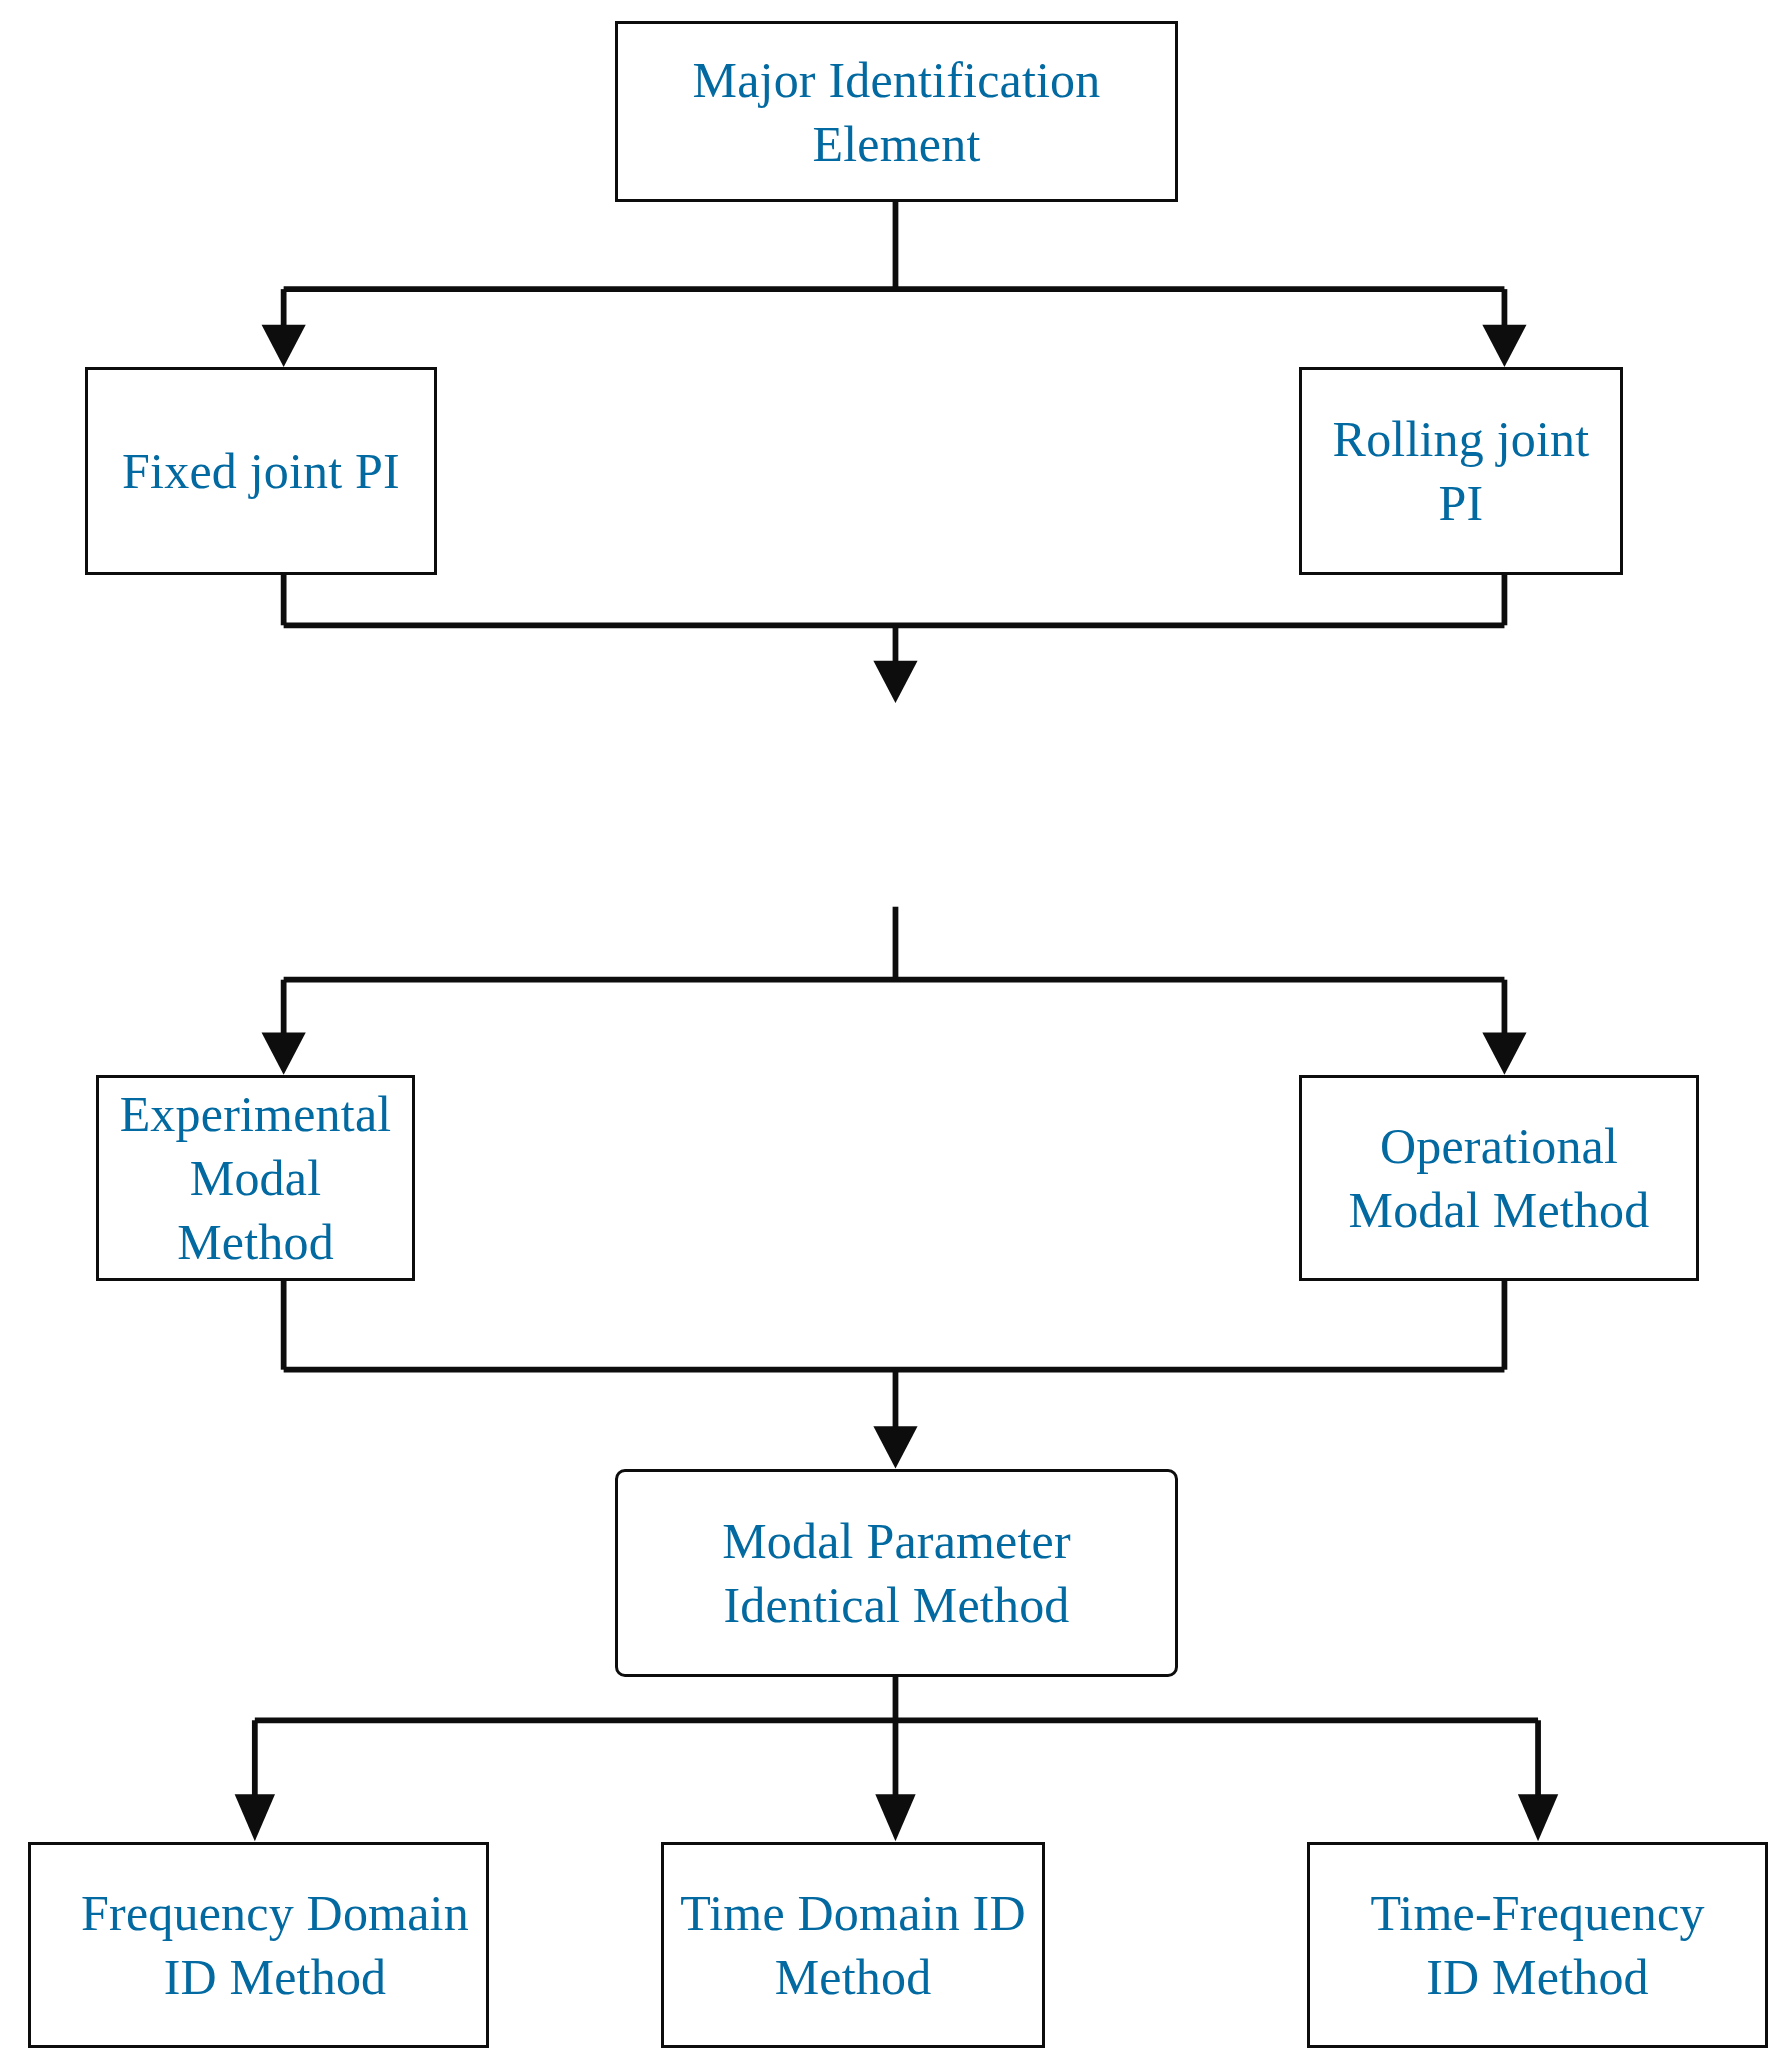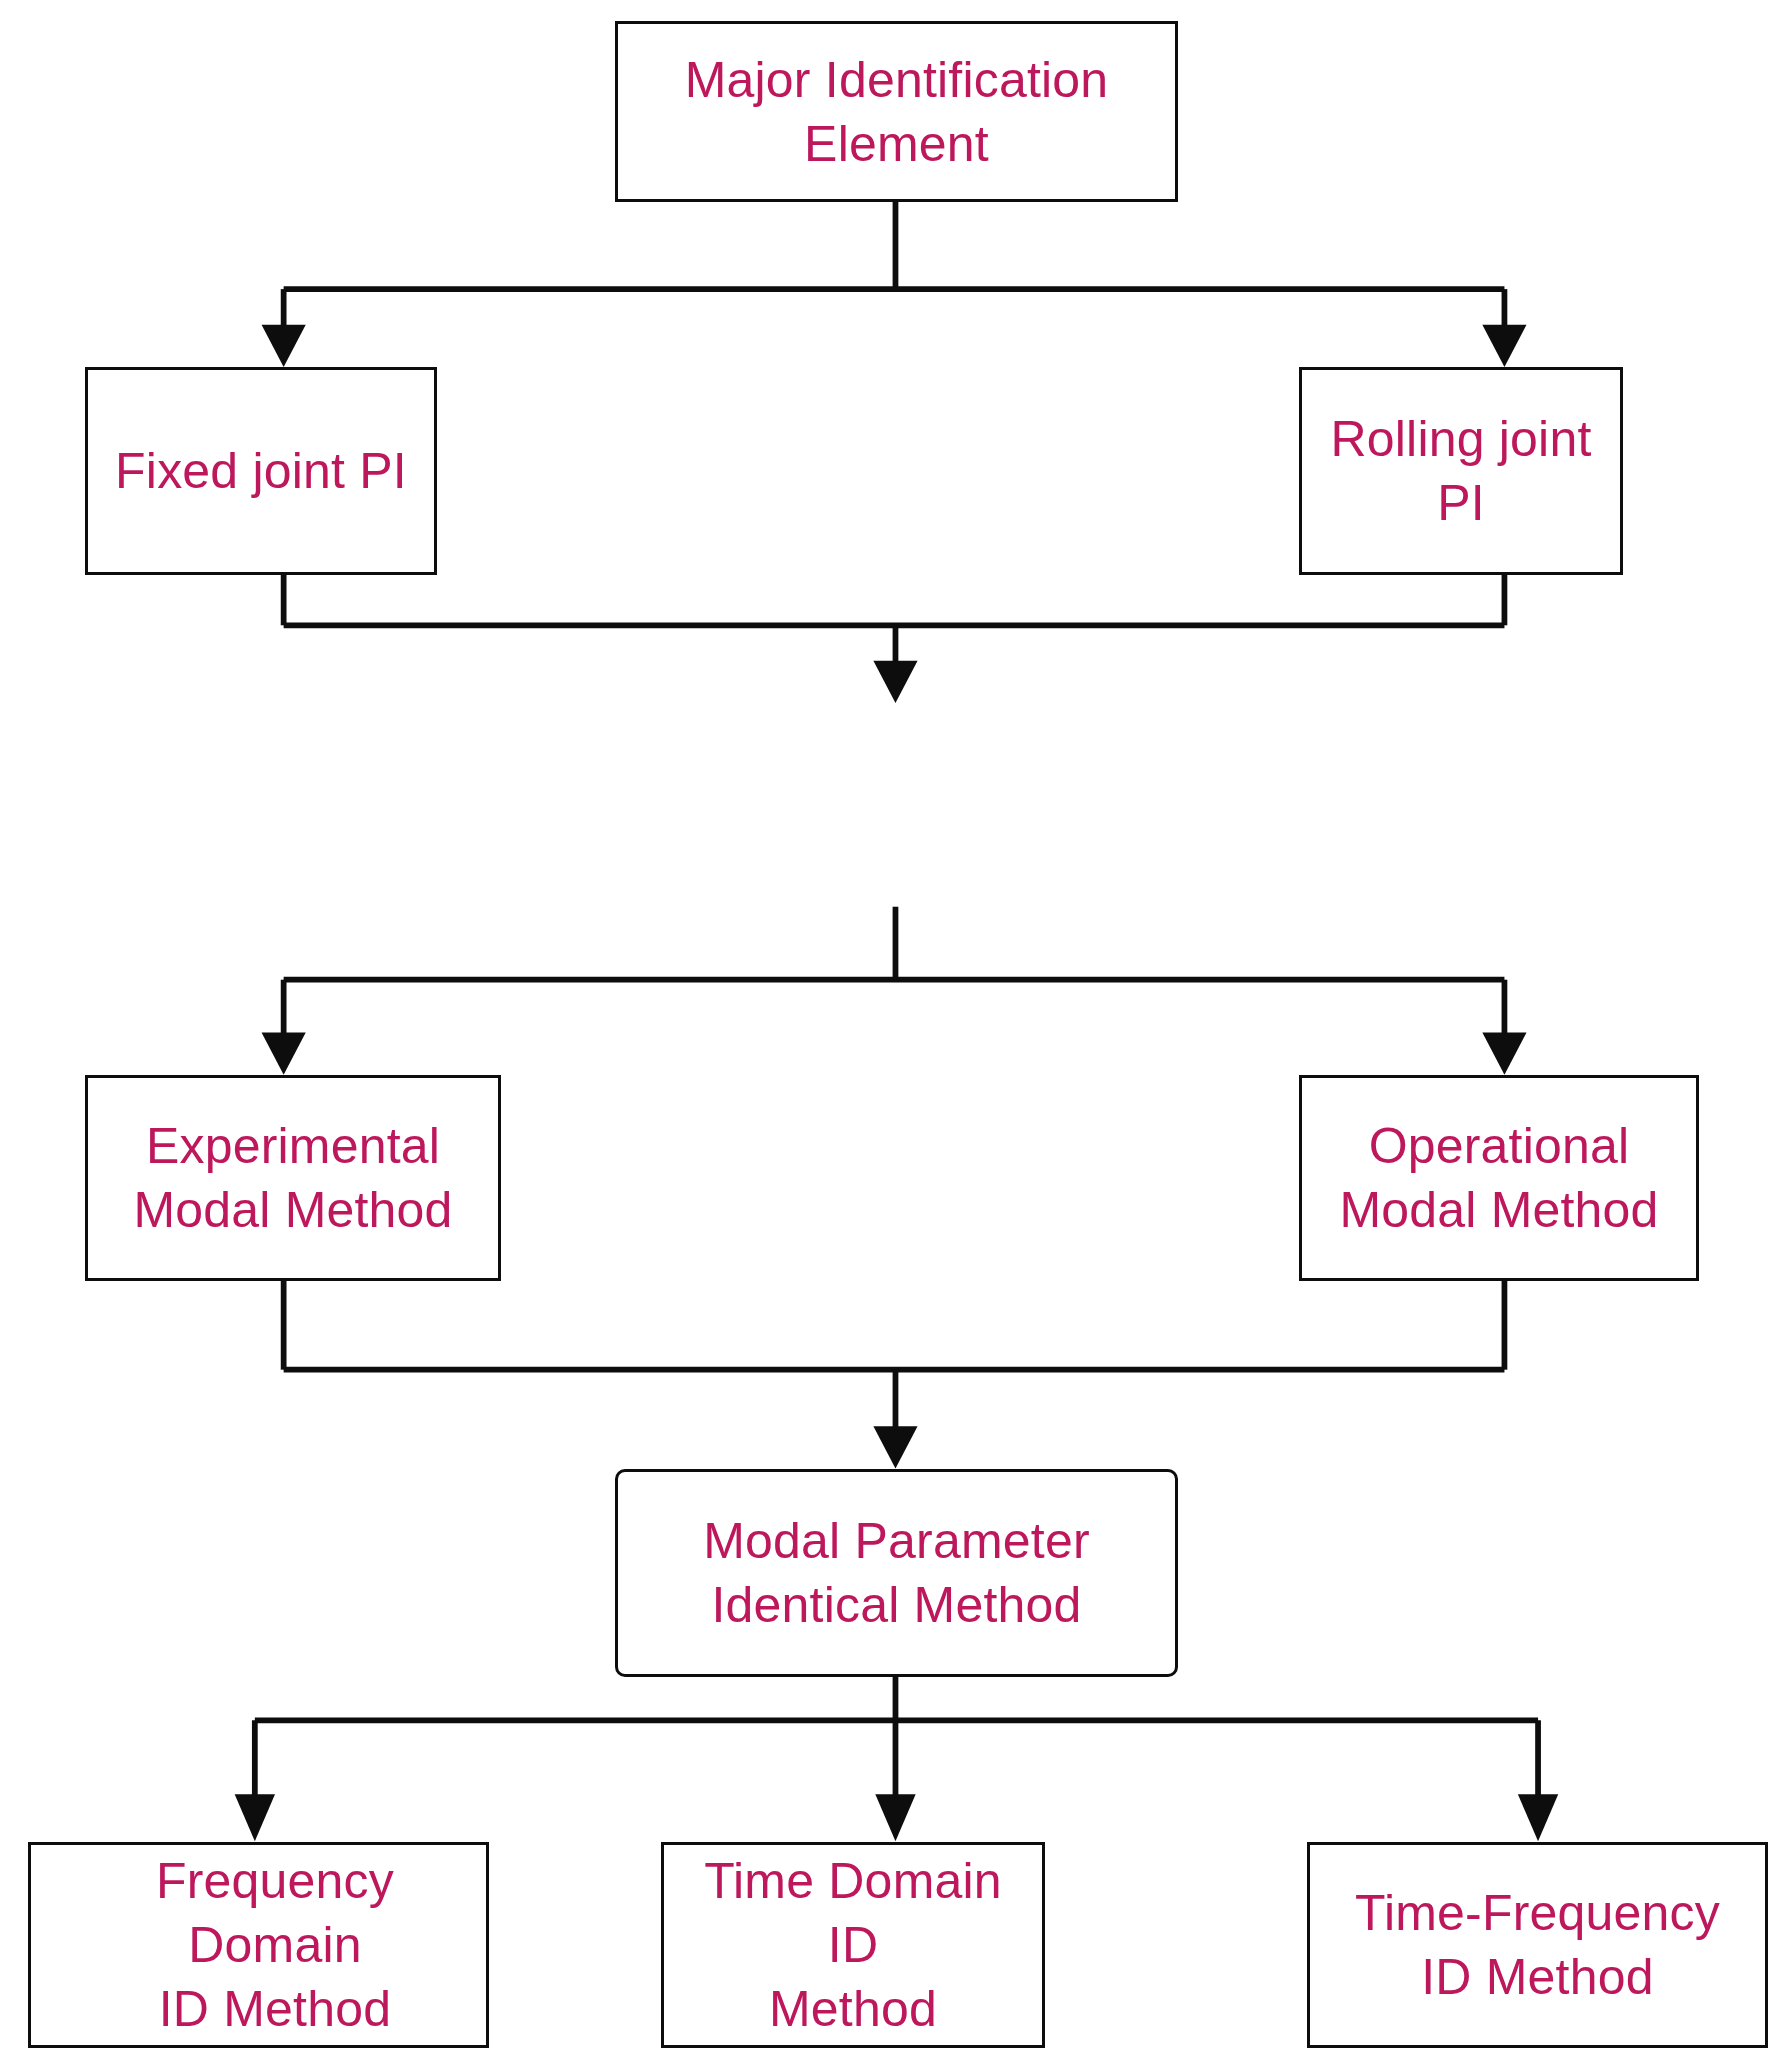--- a/index.html
+++ b/index.html
@@ -30,22 +30,22 @@
     display: flex;
     align-items: center;
     justify-content: center;
     text-align: center;
   }
   .node-label {
     display: block;
     width: 100%;
     padding: 0 13.4px;
     box-sizing: border-box;
-    color: #be185d;
-    font-family: Liberation Sans, sans-serif;
+    color: #0369a1;
+    font-family: Liberation Serif, serif;
     font-size: 50px;
     line-height: 1.28;
     letter-spacing: 0.2px;
     white-space: pre-line;
   }
   .edge-line {
     stroke: #0d0d0d;
     stroke-width: 6;
     fill: none;
     stroke-linecap: butt;
@@ -120,21 +120,21 @@
 
   <div class="node-box" style="left:85px; top:367px; width:352px; height:208px;">
     <span class="node-label">Fixed joint PI</span>
   </div>
 
   <div class="node-box" style="left:1299px; top:367px; width:324px; height:208px;">
     <span class="node-label">Rolling joint PI</span>
   </div>
 
 
-  <div class="node-box" style="left:85px; top:1075px; width:416px; height:206px;">
+  <div class="node-box" style="left:96px; top:1075px; width:319px; height:206px;">
     <span class="node-label">Experimental
 Modal Method</span>
   </div>
 
   <div class="node-box" style="left:1299px; top:1075px; width:400px; height:206px;">
     <span class="node-label">Operational
 Modal Method</span>
   </div>
 
   <div class="node-box" style="left:615px; top:1469px; width:563px; height:208px;border-radius:10px;">

